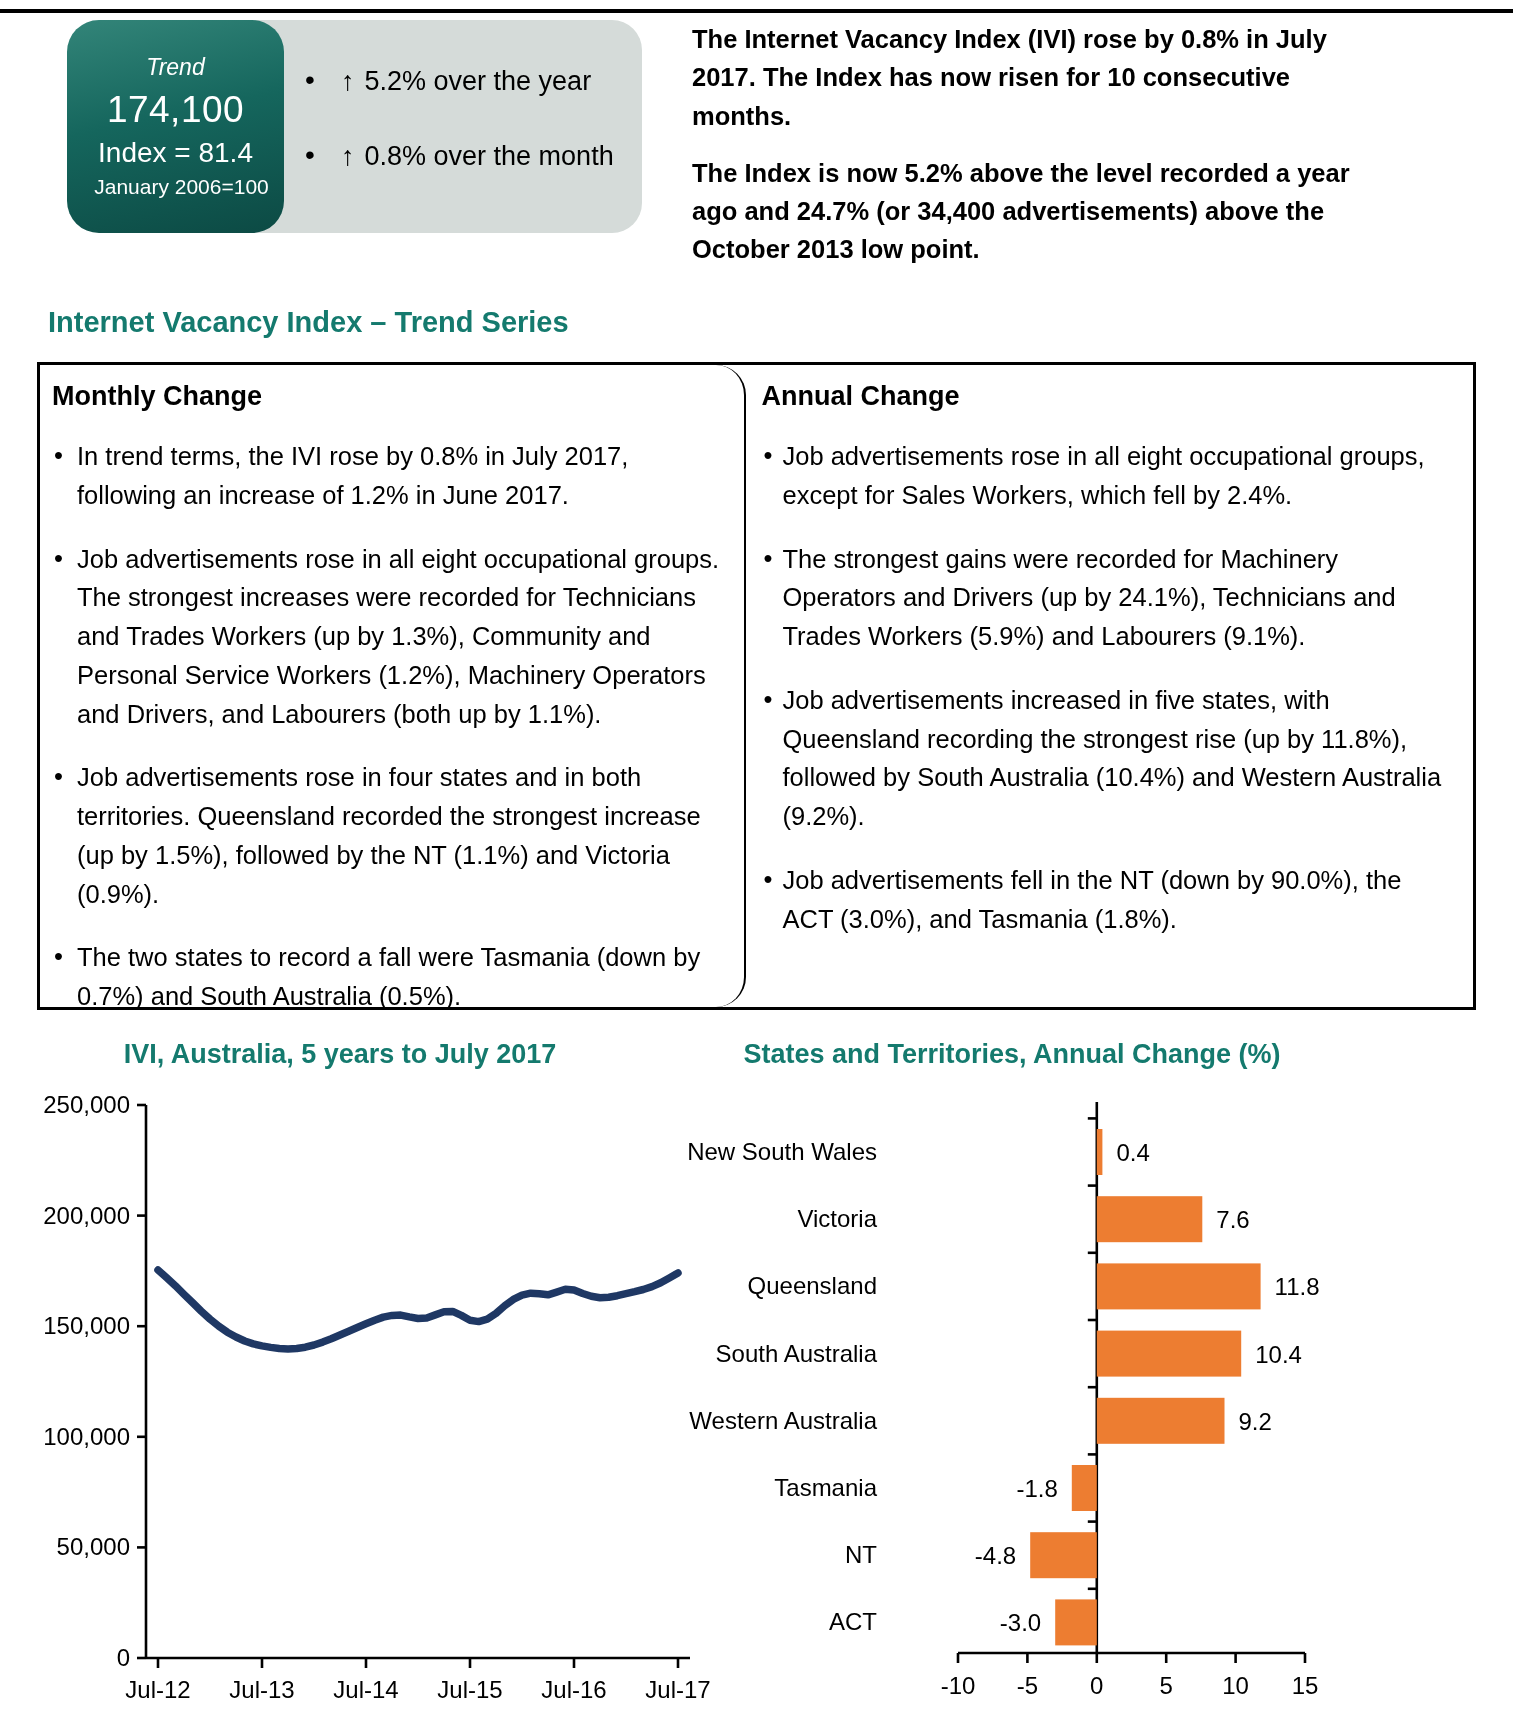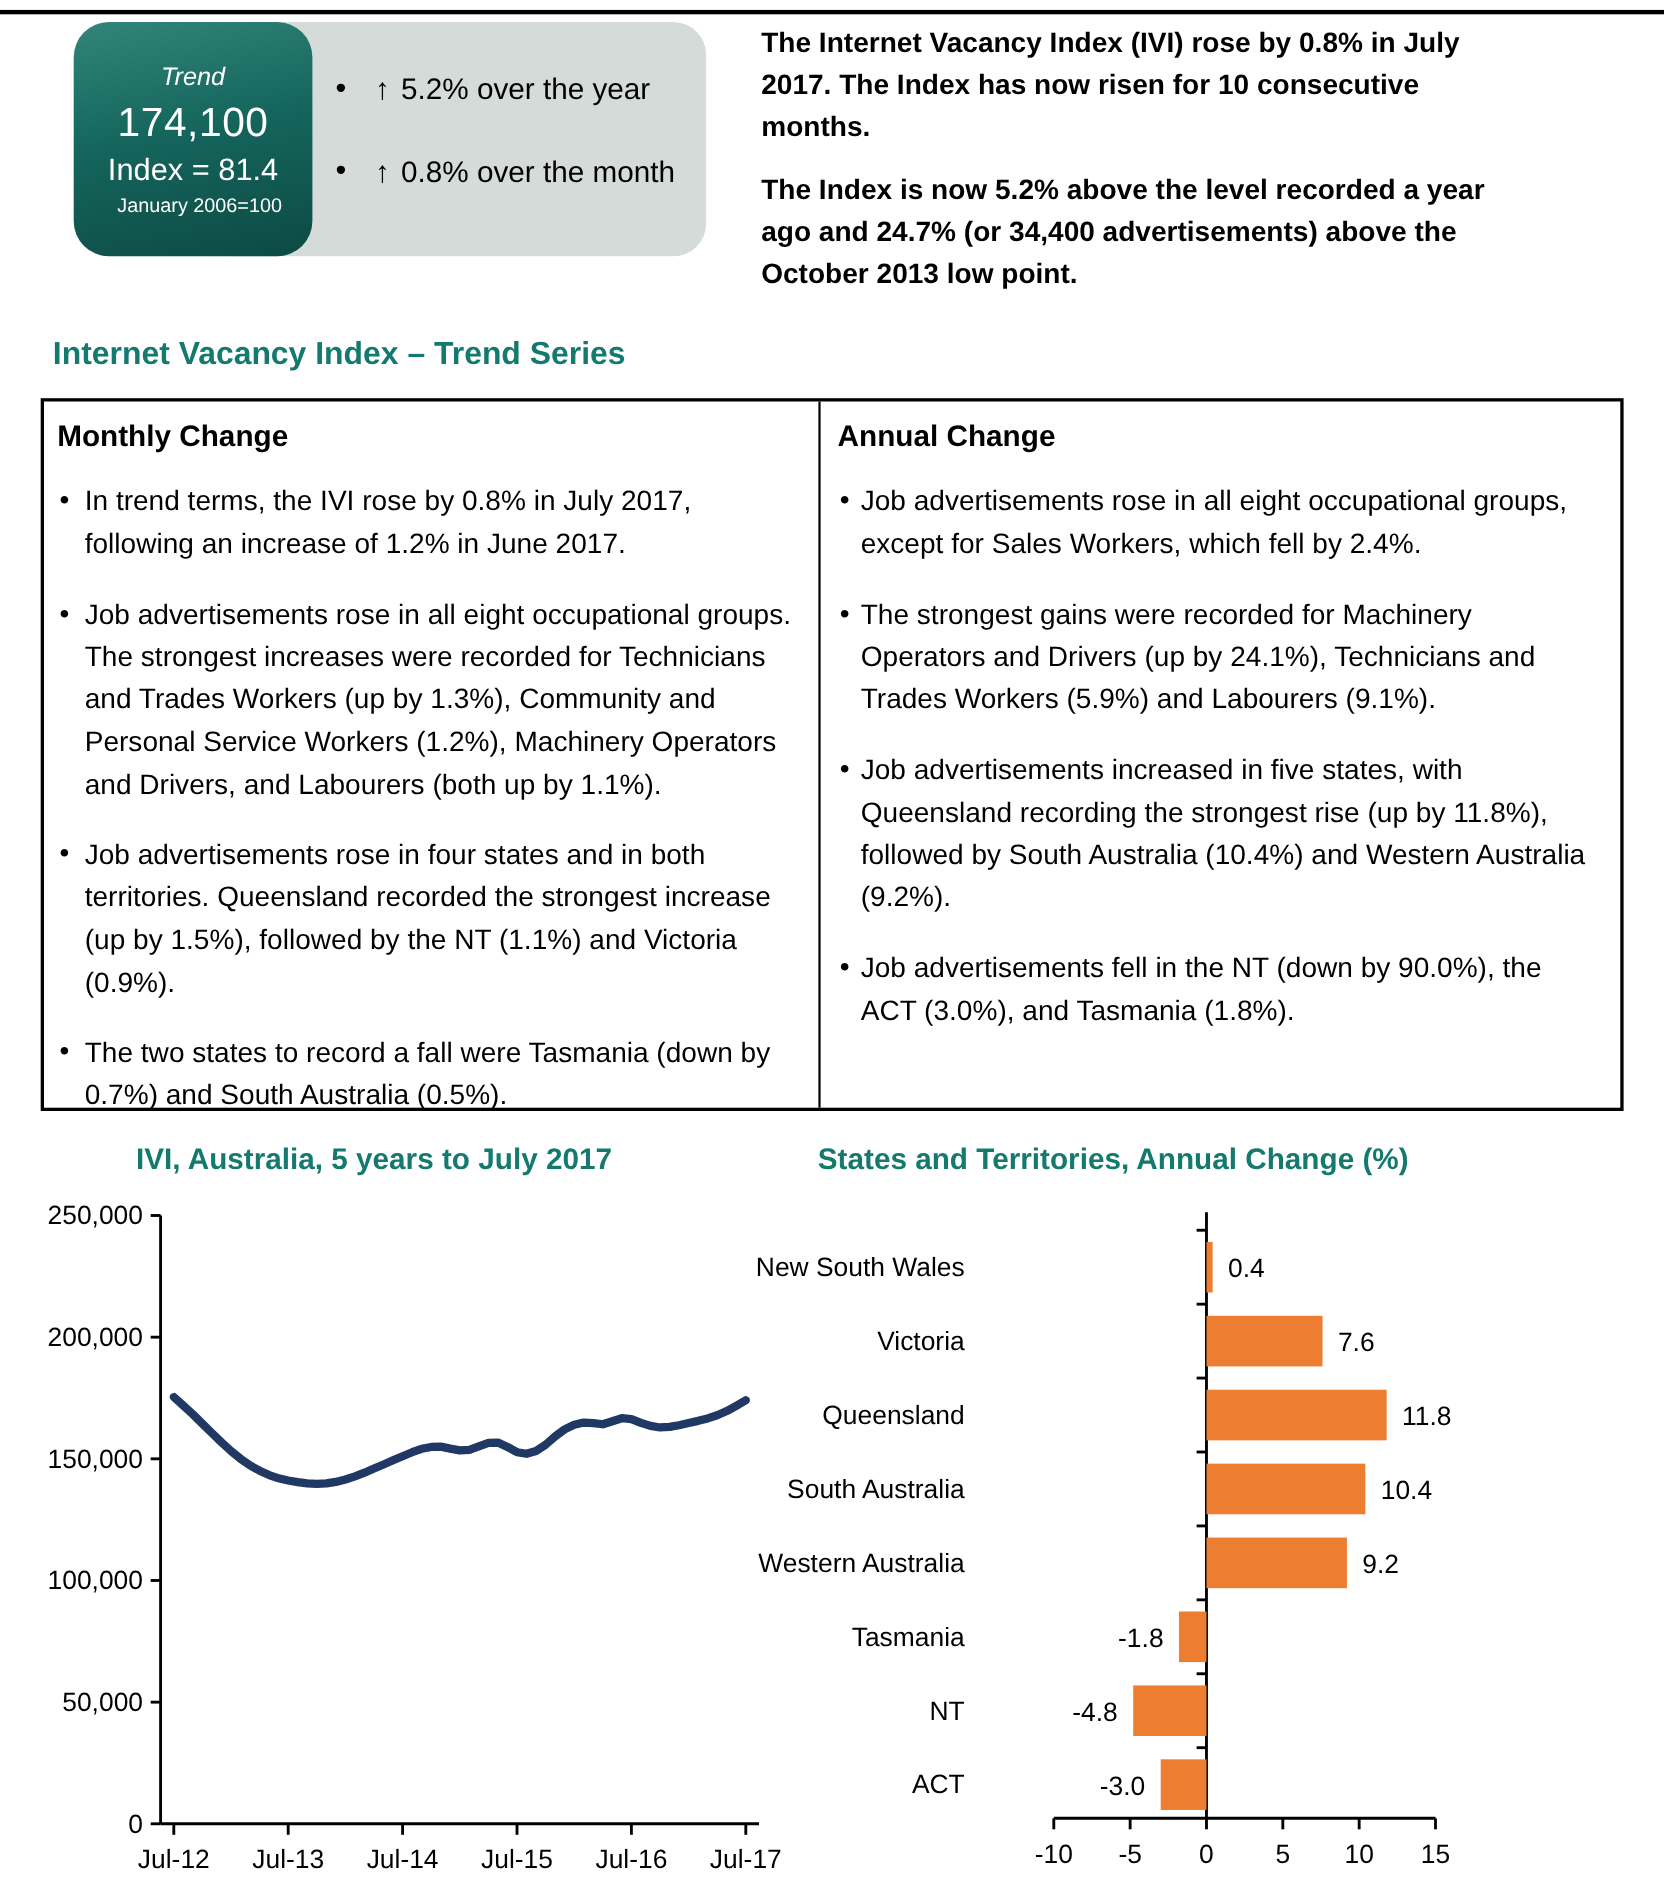--- a/index.html
+++ b/index.html
@@ -16,40 +16,40 @@
   .stat-card { position:relative; width:575px; height:213px; flex:0 0 auto; }
   .gray-box { position:absolute; left:110px; top:0; right:0; bottom:0;
               background:#D5DBD9; border-radius:30px; }
   .teal-box { position:absolute; left:0; top:0; width:217px; height:213px; z-index:2;
               border-radius:32px; background:linear-gradient(168deg,#338579 0%,#15665D 45%,#0C4A44 100%);
               color:#fff; display:flex; flex-direction:column; align-items:center; justify-content:center;
               text-align:center; }
   .trend-label { font-style:italic; font-size:23px; margin-bottom:8px; }
   .trend-value { font-size:37px; letter-spacing:.5px; }
   .index-value { font-size:28px; margin-top:6px; }
-  .base-note   { font-size:18px; margin-top:6px;margin-left:12px; }
+  .base-note   { font-size:21px; margin-top:6px;margin-left:12px; }
   .stat-bullets { position:absolute; left:238px; top:46px; margin:0; padding:0; list-style:none;
                   font-size:27px; z-index:3; }
   .stat-bullets li { position:relative; padding-left:36px; margin-bottom:44px; }
   .stat-bullets li .dot { position:absolute; left:0; top:-2px; font-size:28px; }
   .stat-bullets li .arrow { margin-right:10px; }
 
   .summary { margin-left:50px; width:700px; font-weight:bold; font-size:25.5px; line-height:1.5;
              padding-top:0; }
   .summary p { margin:0 0 19px 0; }
 
   
   .section-title { position:absolute; top:306px; left:48px; margin:0;
                    font-size:29px; font-weight:bold; color:#147A6E; }
 
   
   .change-table { position:absolute; top:362px; left:37px; width:1439px; height:648px;
                   border:3px solid #000; display:flex; background:#fff; }
   .col { padding:8px 18px 0 12px; }
-  .col-monthly { width:49.3%; border-right:2.5px solid #000; }
+  .col-monthly { width:49.3%; border-right:2.5px solid #000;border-radius:30px; }
   .col-annual  { width:50.7%; padding-left:15px; }
   .col h3 { font-size:27px; margin:8px 0 0 0; }
   ul.bullets { list-style:none; margin:0; padding:0; font-size:25.5px; line-height:1.52; }
   ul.bullets li { position:relative; padding-left:25px; margin-top:25px; }
   ul.bullets li::before { content:"\2022"; position:absolute; left:2px; top:-1px; }
   .col-annual ul.bullets li { padding-left:21px; }
 
   
   .charts { position:absolute; top:1028px; left:0; width:1513px; height:696px; display:flex; }
   .chart-line { width:702px; padding-left:40px; }

